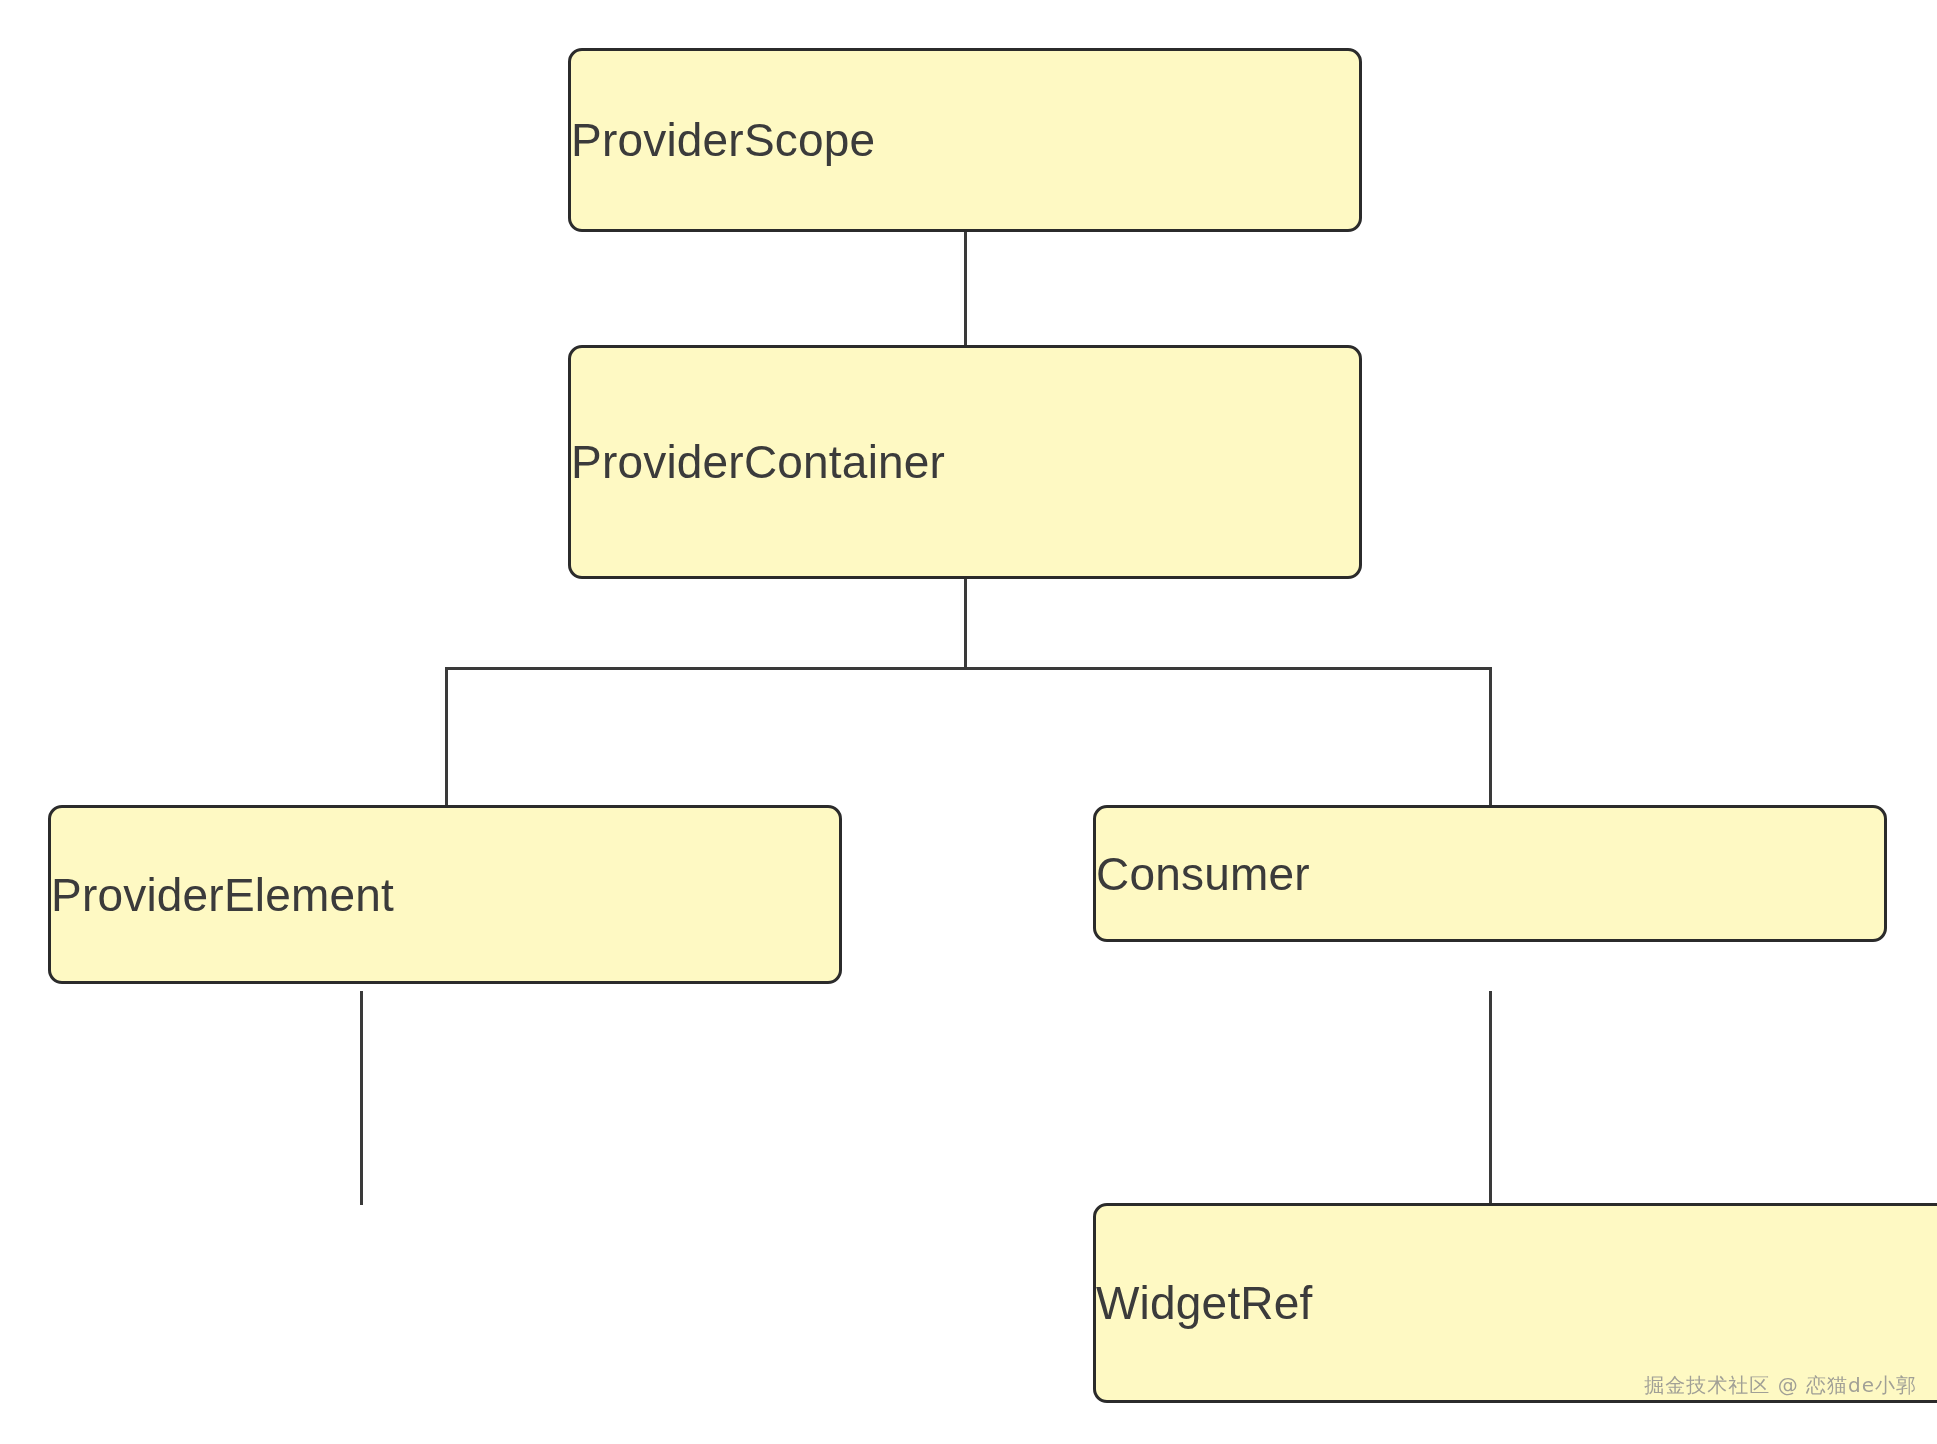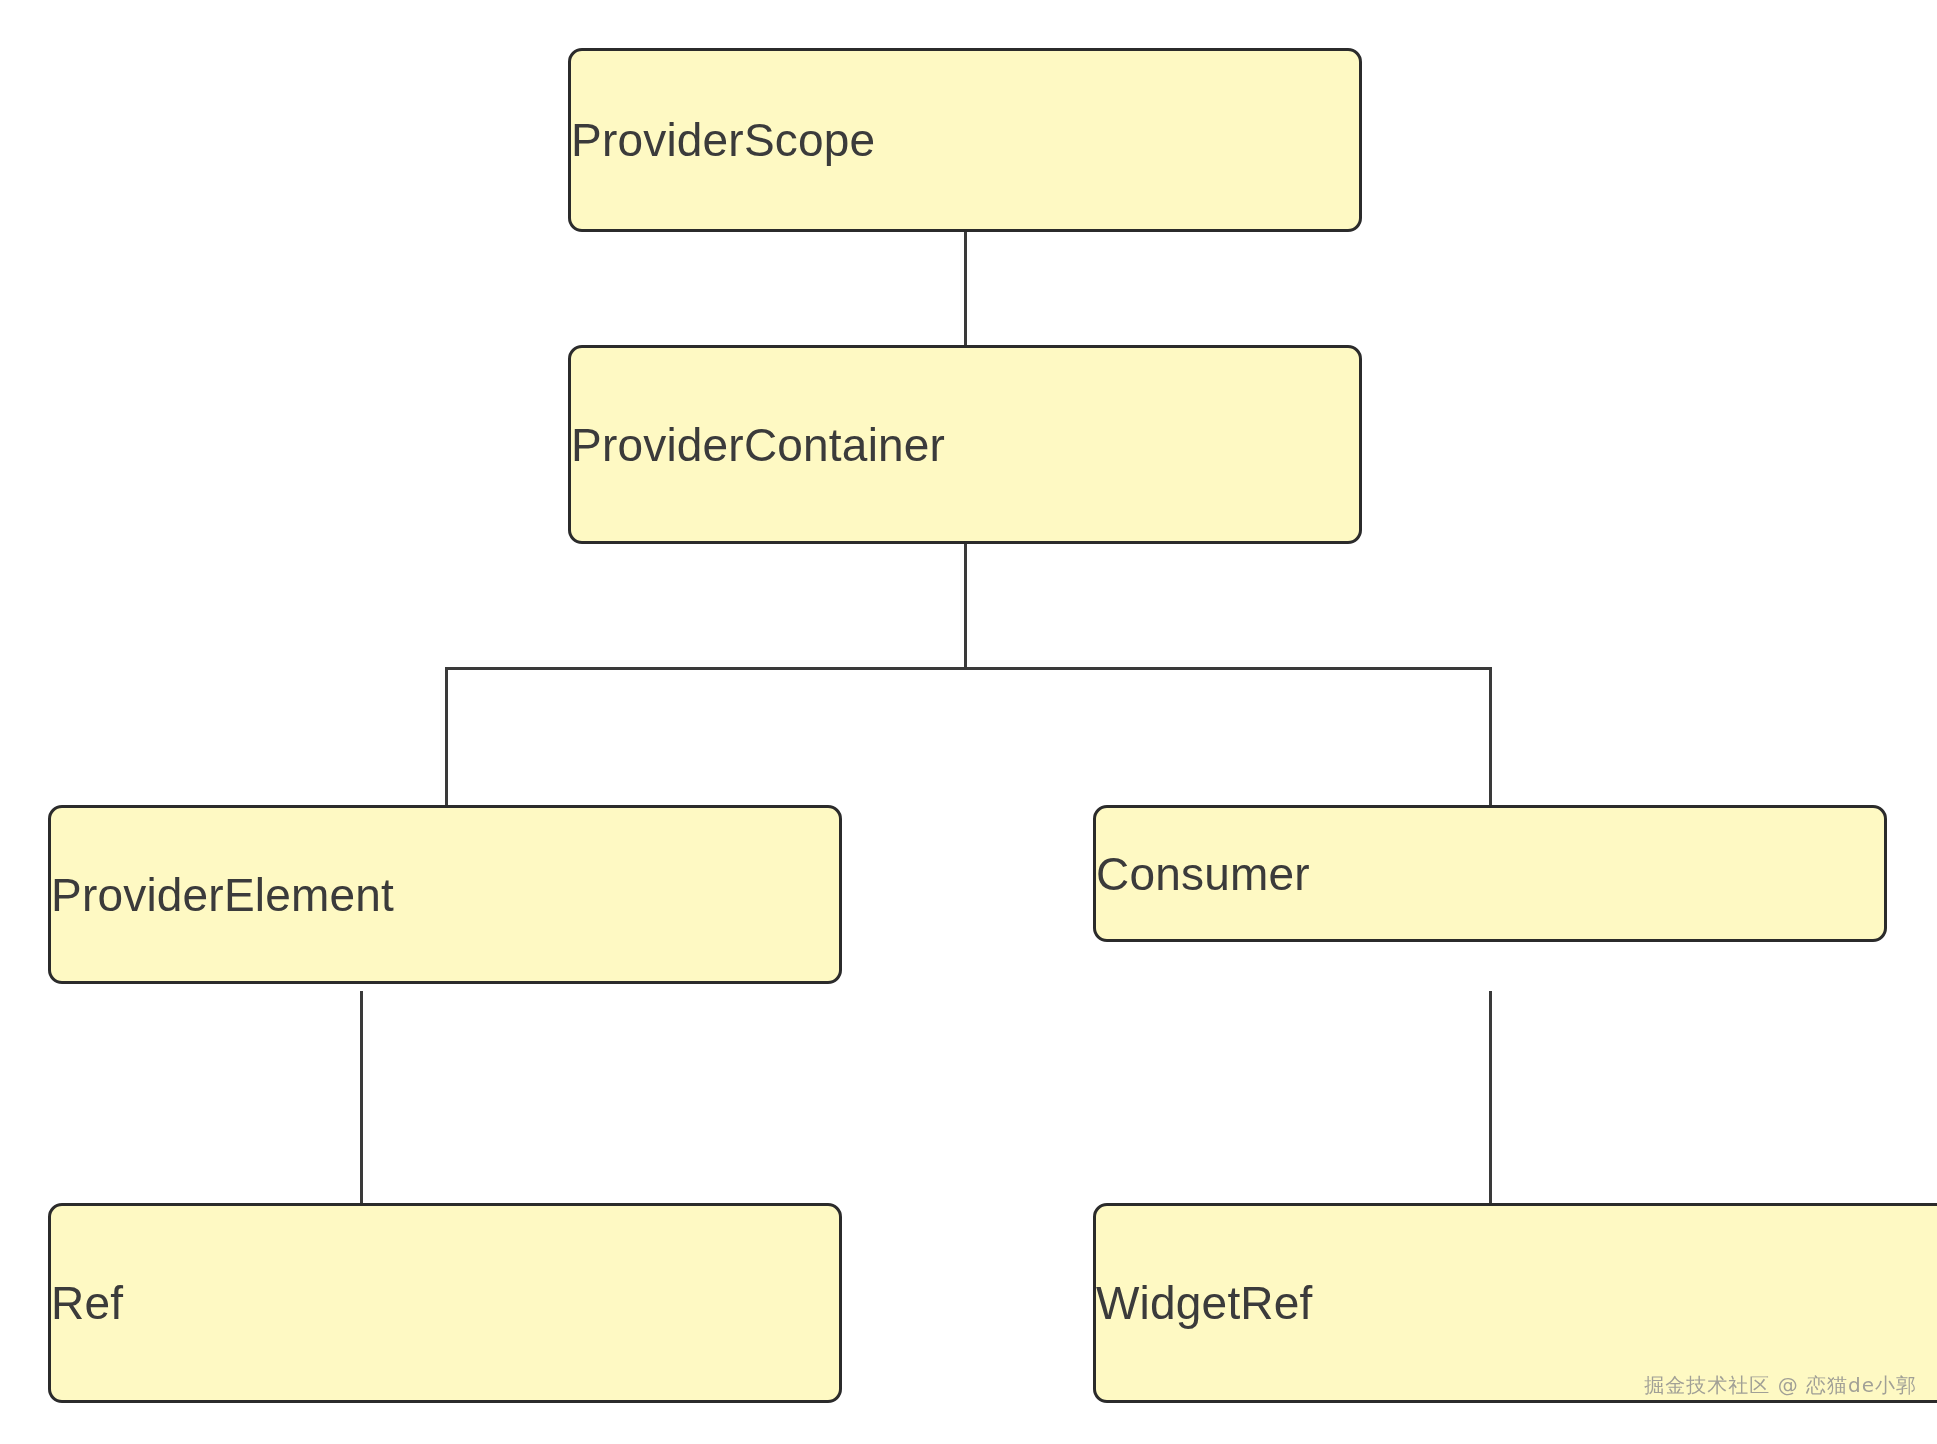--- a/index.html
+++ b/index.html
@@ -35,21 +35,21 @@
     font-weight: 400;
     color: #3b3b3b;
     letter-spacing: 0.2px;
     line-height: 1;
     white-space: nowrap;
     user-select: none;
   }
 
   
   #node-provider-scope     { left: 568px;  top: 48px;   width: 794px; height: 184px; }
-  #node-provider-container { left: 568px;  top: 345px;  width: 794px; height: 199px; }
+  #node-provider-container { left: 568px;  top: 345px;  width: 794px; height: 234px; }
   #node-provider-element   { left: 48px;   top: 805px;  width: 794px; height: 179px; }
   #node-consumer           { left: 1093px; top: 805px;  width: 794px; height: 137px; }
   #node-ref                { left: 48px;   top: 1203px; width: 794px; height: 200px; border-bottom-left-radius: 14px; border-bottom-right-radius: 14px; }
   #node-widget-ref         { left: 1093px; top: 1203px; width: 886px; height: 200px; }
 
   
   .edge {
     position: absolute;
     background: #3a3a3a;
     z-index: 1;
@@ -102,23 +102,20 @@
   </div>
 
   <div class="node" id="node-provider-element">
     <span class="node-label">ProviderElement</span>
   </div>
 
   <div class="node" id="node-consumer">
     <span class="node-label">Consumer</span>
   </div>
 
-  <div class="node" id="node-ref">
-    <span class="node-label">Ref</span>
-  </div>
 
   <div class="node" id="node-widget-ref">
     <span class="node-label">WidgetRef</span>
   </div>
 
   <div id="watermark">掘金技术社区 @ 恋猫de小郭</div>
 
 </div>
 
 </body></html>

